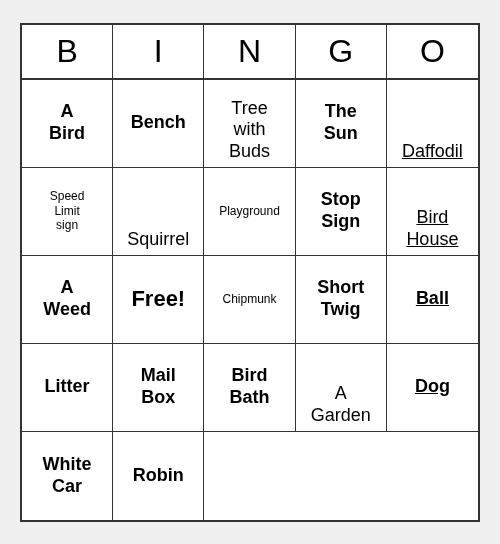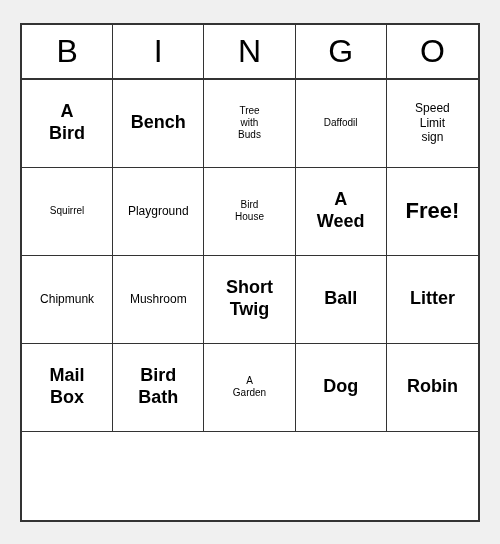--- a/index.html
+++ b/index.html
@@ -56,20 +56,21 @@
       align-items: center;
       justify-content: center;
       padding: 4px;
       min-height: 88px;
       font-size: 14px;
       line-height: 1.2;
     }
 
     .bingo-cell:nth-child(5n) {
       border-right: none;
+      text-decoration: underline;
     }
 
     .bingo-cell:nth-child(n+21) {
       border-bottom: none;
     }
 
     .bingo-cell .cell-text {
       display: block;
     }
 
@@ -78,21 +79,22 @@
       font-weight: bold;
       justify-content: center;
     }
 
     .bingo-cell.large-text {
       font-size: 18px;
       font-weight: bold;
     }
 
     .bingo-cell.medium-text {
-      font-size: 10px;
+      font-size: 18px;
+      align-items: flex-end;
     }
 
     .bingo-cell.small-text {
       font-size: 12px;
     }
   </style>
 </head>
 <body>
 
 <div class="bingo-card">
@@ -106,46 +108,49 @@
   <div class="bingo-grid">
   <div class="bingo-cell large-text">
         <span class="cell-text">A<br>Bird</span>
       </div>
       <div class="bingo-cell large-text">
         <span class="cell-text">Bench</span>
       </div>
       <div class="bingo-cell medium-text">
         <span class="cell-text">Tree<br>with<br>Buds</span>
       </div>
+      <div class="bingo-cell large-text">
+        <span class="cell-text">The<br>Sun</span>
+      </div>
       <div class="bingo-cell medium-text">
         <span class="cell-text">Daffodil</span>
       </div>
       <div class="bingo-cell small-text">
         <span class="cell-text">Speed<br>Limit<br>sign</span>
       </div>
       <div class="bingo-cell medium-text">
         <span class="cell-text">Squirrel</span>
       </div>
       <div class="bingo-cell small-text">
         <span class="cell-text">Playground</span>
       </div>
+      <div class="bingo-cell large-text">
+        <span class="cell-text">Stop<br>Sign</span>
+      </div>
       <div class="bingo-cell medium-text">
         <span class="cell-text">Bird<br>House</span>
       </div>
       <div class="bingo-cell large-text">
         <span class="cell-text">A<br>Weed</span>
       </div>
       <div class="bingo-cell free">
         <span class="cell-text">Free!</span>
       </div>
       <div class="bingo-cell small-text">
         <span class="cell-text">Chipmunk</span>
-      </div>
-      <div class="bingo-cell small-text">
-        <span class="cell-text">Mushroom</span>
       </div>
       <div class="bingo-cell large-text">
         <span class="cell-text">Short<br>Twig</span>
       </div>
       <div class="bingo-cell large-text">
         <span class="cell-text">Ball</span>
       </div>
       <div class="bingo-cell large-text">
         <span class="cell-text">Litter</span>
       </div>
@@ -155,16 +160,19 @@
       <div class="bingo-cell large-text">
         <span class="cell-text">Bird<br>Bath</span>
       </div>
       <div class="bingo-cell medium-text">
         <span class="cell-text">A<br>Garden</span>
       </div>
       <div class="bingo-cell large-text">
         <span class="cell-text">Dog</span>
       </div>
       <div class="bingo-cell large-text">
+        <span class="cell-text">White<br>Car</span>
+      </div>
+      <div class="bingo-cell large-text">
         <span class="cell-text">Robin</span>
       </div>
     </div>
 </div>
 
 </body></html>

